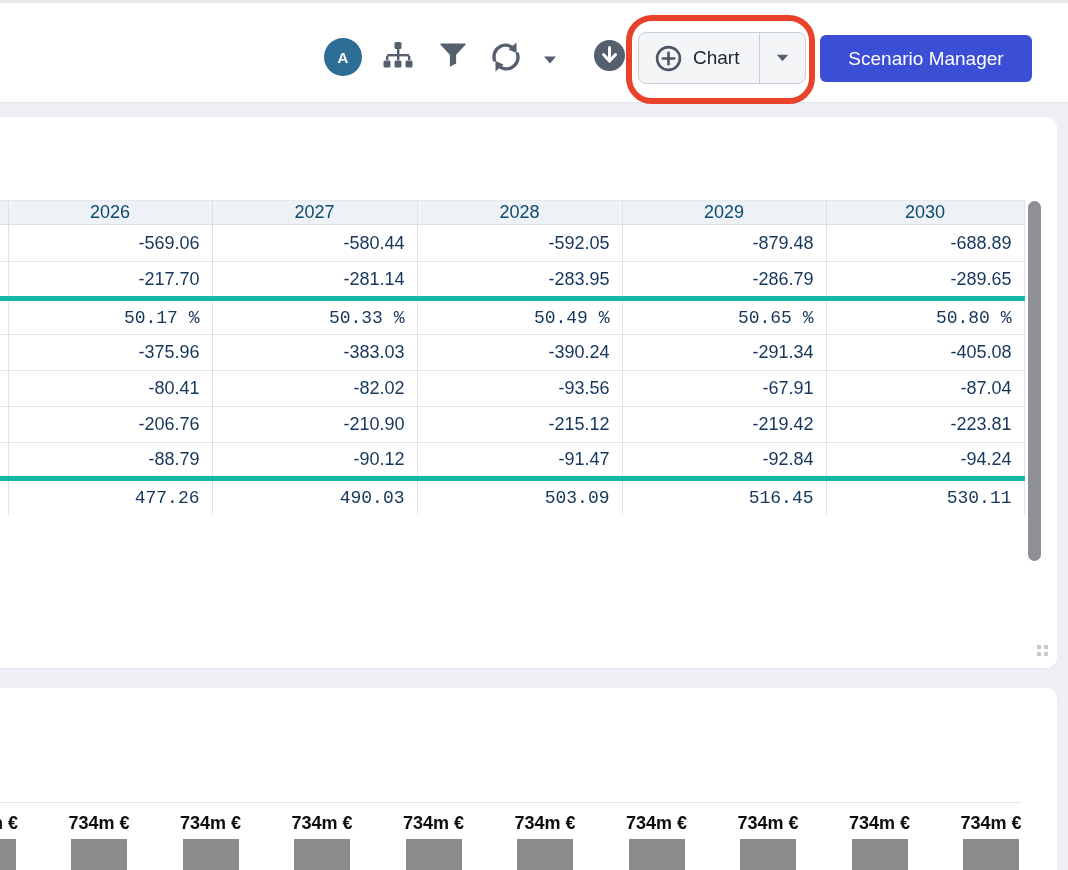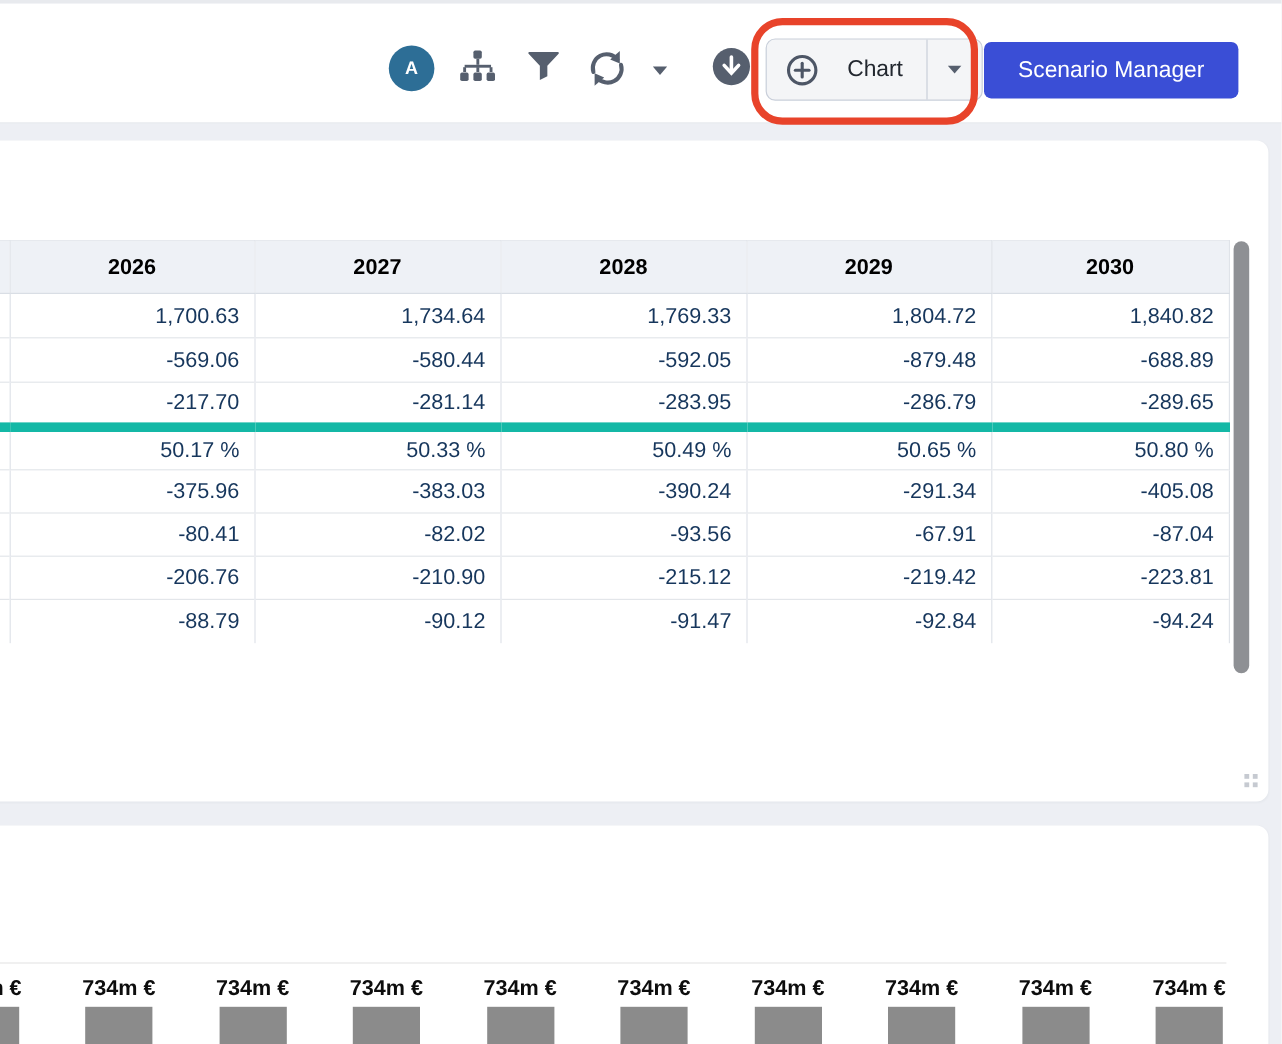--- a/index.html
+++ b/index.html
@@ -30,21 +30,21 @@
   .icon-refresh-caret { left:542px; top:48px; }
   .icon-download { left:593px; }
 
   .chart-btn {
     position:absolute; left:638px; top:29px; height:52px;
     display:flex; align-items:stretch;
     background:#f4f5f7; border:1px solid #c9cfda; border-radius:8px;
     cursor:pointer;
   }
   .chart-btn-main {
-    display:flex; align-items:center; gap:24px; padding:0 20px 0 16px;
+    display:flex; align-items:center; gap:11px; padding:0 20px 0 16px;
   }
   .chart-btn-label { font-size:19px; color:#22272f; }
   .chart-btn-caret {
     width:46px; display:flex; align-items:center; justify-content:center;
     border-left:1px solid #c9cfda;
   }
   .annotation {
     position:absolute; left:626px; top:12px; width:189px; height:89px;
     border:6px solid #e8432a; border-radius:26px;
     pointer-events:none; z-index:5;
@@ -71,27 +71,27 @@
     position:absolute; left:20px; top:83px; width:1026px; height:433px;
     overflow:hidden;
   }
   table.grid { border-collapse:collapse; table-layout:fixed; width:1024px; }
   table.grid th, table.grid td {
     font-size:18px; height:37px; padding:0 12px 0 0;
     border-right:1px solid #dfe3e9; border-top:1px solid #e3e6ea;
     overflow:hidden; white-space:nowrap;
   }
   table.grid th {
-    background:#eef1f6; color:#000000; font-weight:700; text-align:center;
-    height:44px; padding:0; border-top:1px solid #e6e9ee;
+    background:#eef1f6; color:#0c4a6e; font-weight:400; text-align:center;
+    height:24px; padding:0; border-top:1px solid #e6e9ee;
     border-bottom:1px solid #d9dee5;
   }
   table.grid td { text-align:right; color:#16365c; background:#ffffff; }
   table.grid td.sliver, table.grid th.sliver { padding:0; }
-  tr.thick-top td { border-top:8px solid #14b8a6; height:36px; }
+  tr.thick-top td { border-top:5px solid #14b8a6; height:36px;font-family:Liberation Mono, monospace; }
   tr.band td { height:36px; }
 
   .v-scrollbar {
     position:absolute; left:1048px; top:84px; width:13px; height:360px;
     background:#8e9094; border-radius:7px; cursor:pointer;
   }
   .resize-handle {
     position:absolute; left:1057px; top:528px; width:12px; height:12px;
     display:grid; grid-template-columns:4px 4px; grid-template-rows:4px 4px;
     gap:3px; cursor:nwse-resize;
@@ -215,28 +215,20 @@
             <th>2026</th>
             <th>2027</th>
             <th>2028</th>
             <th>2029</th>
             <th>2030</th>
           </tr>
         </thead>
       <tbody id="grid-body">
           <tr>
             <td class="sliver"></td>
-            <td>1,700.63</td>
-            <td>1,734.64</td>
-            <td>1,769.33</td>
-            <td>1,804.72</td>
-            <td>1,840.82</td>
-          </tr>
-          <tr>
-            <td class="sliver"></td>
             <td>-569.06</td>
             <td>-580.44</td>
             <td>-592.05</td>
             <td>-879.48</td>
             <td>-688.89</td>
           </tr>
           <tr>
             <td class="sliver"></td>
             <td>-217.70</td>
             <td>-281.14</td>
@@ -276,20 +268,28 @@
             <td>-219.42</td>
             <td>-223.81</td>
           </tr>
           <tr class="band">
             <td class="sliver"></td>
             <td>-88.79</td>
             <td>-90.12</td>
             <td>-91.47</td>
             <td>-92.84</td>
             <td>-94.24</td>
+          </tr>
+          <tr class="thick-top">
+            <td class="sliver"></td>
+            <td>477.26</td>
+            <td>490.03</td>
+            <td>503.09</td>
+            <td>516.45</td>
+            <td>530.11</td>
           </tr>
         </tbody>
     </table>
   </div>
   <div class="v-scrollbar"></div>
   <div class="resize-handle">
     <i></i>
       <i></i>
       <i></i>
       <i></i>

